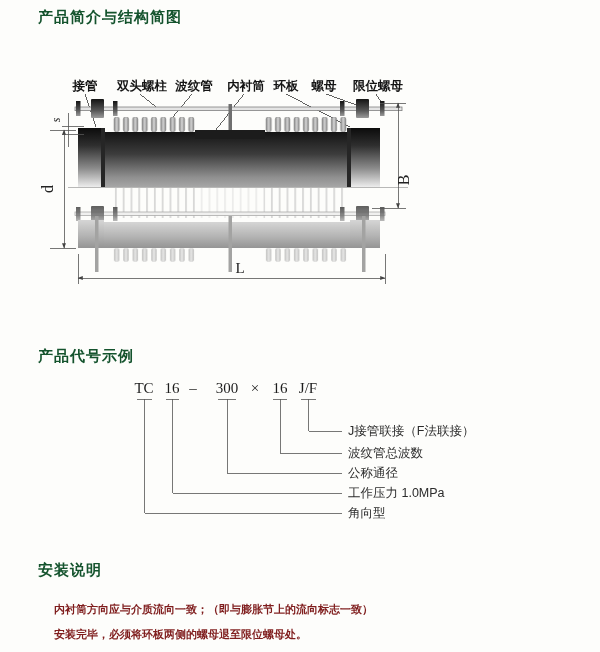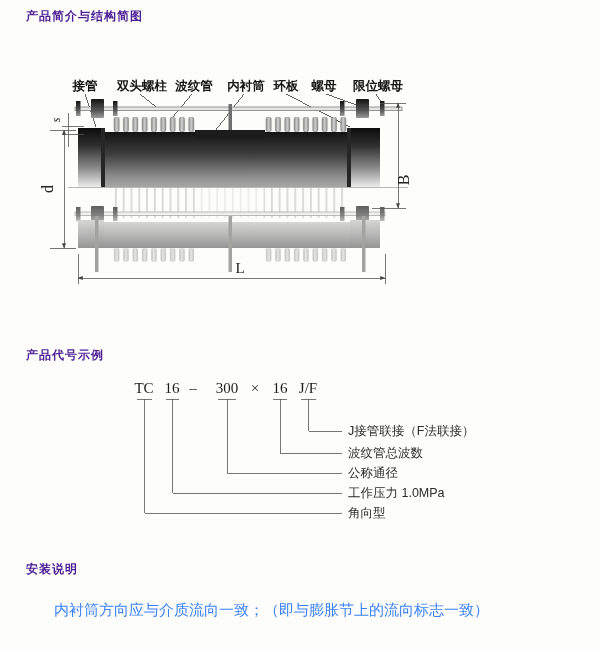--- a/index.html
+++ b/index.html
@@ -5,36 +5,37 @@
   html,body{margin:0;padding:0;}
   .page{
     position:relative;
     width:600px;height:652px;
     background:#fdfdfb;
     font-family:"Liberation Sans", sans-serif;
     overflow:hidden;
   }
   .sec-title{
     position:absolute;
-    left:26px;
-    font-size:12px;
+    left:38px;
+    font-size:15px;
     font-weight:700;
     letter-spacing:1px;
-    color:#4c1d95;
+    color:#14532d;
     white-space:nowrap;
   }
   #title-intro{top:8px;}
   #title-code{top:347px;text-align:center;}
   #title-install{top:561px;}
   .diagram-svg{position:absolute;left:40px;top:60px;}
   .code-svg{position:absolute;left:0;top:372px;}
   .install-text{
     position:absolute;left:54px;top:597px;
-    font-size:15px;line-height:25px;color:#3b82f6;
+    font-size:11px;line-height:25px;color:#7f1d1d;
     white-space:nowrap;
+    font-weight:bold;
   }
   .dg-label{font-size:12.5px;font-weight:700;fill:#141414;}
   .dim-letter{font-family:"Liberation Serif", serif;fill:#222;}
   .code-part{font-family:"Liberation Serif", serif;font-size:15px;fill:#1d1d1d;}
   .ann-label{font-size:12.5px;fill:#2b2b2b;}
   line,path.dimline{shape-rendering:crispEdges;}
 </style>
 </head>
 <body>
 
@@ -225,15 +226,16 @@
       <text class="ann-label" x="348" y="105">公称通径</text>
       <text class="ann-label" x="348" y="125">工作压力 1.0MPa</text>
       <text class="ann-label" x="348" y="145">角向型</text>
     </g>
   </svg>
 
   <div id="title-install" class="sec-title">安装说明</div>
 
   <div class="install-text">
     <div>内衬筒方向应与介质流向一致；（即与膨胀节上的流向标志一致）</div>
+    <div>安装完毕，必须将环板两侧的螺母退至限位螺母处。</div>
   </div>
 
 </div>
 
 </body></html>

